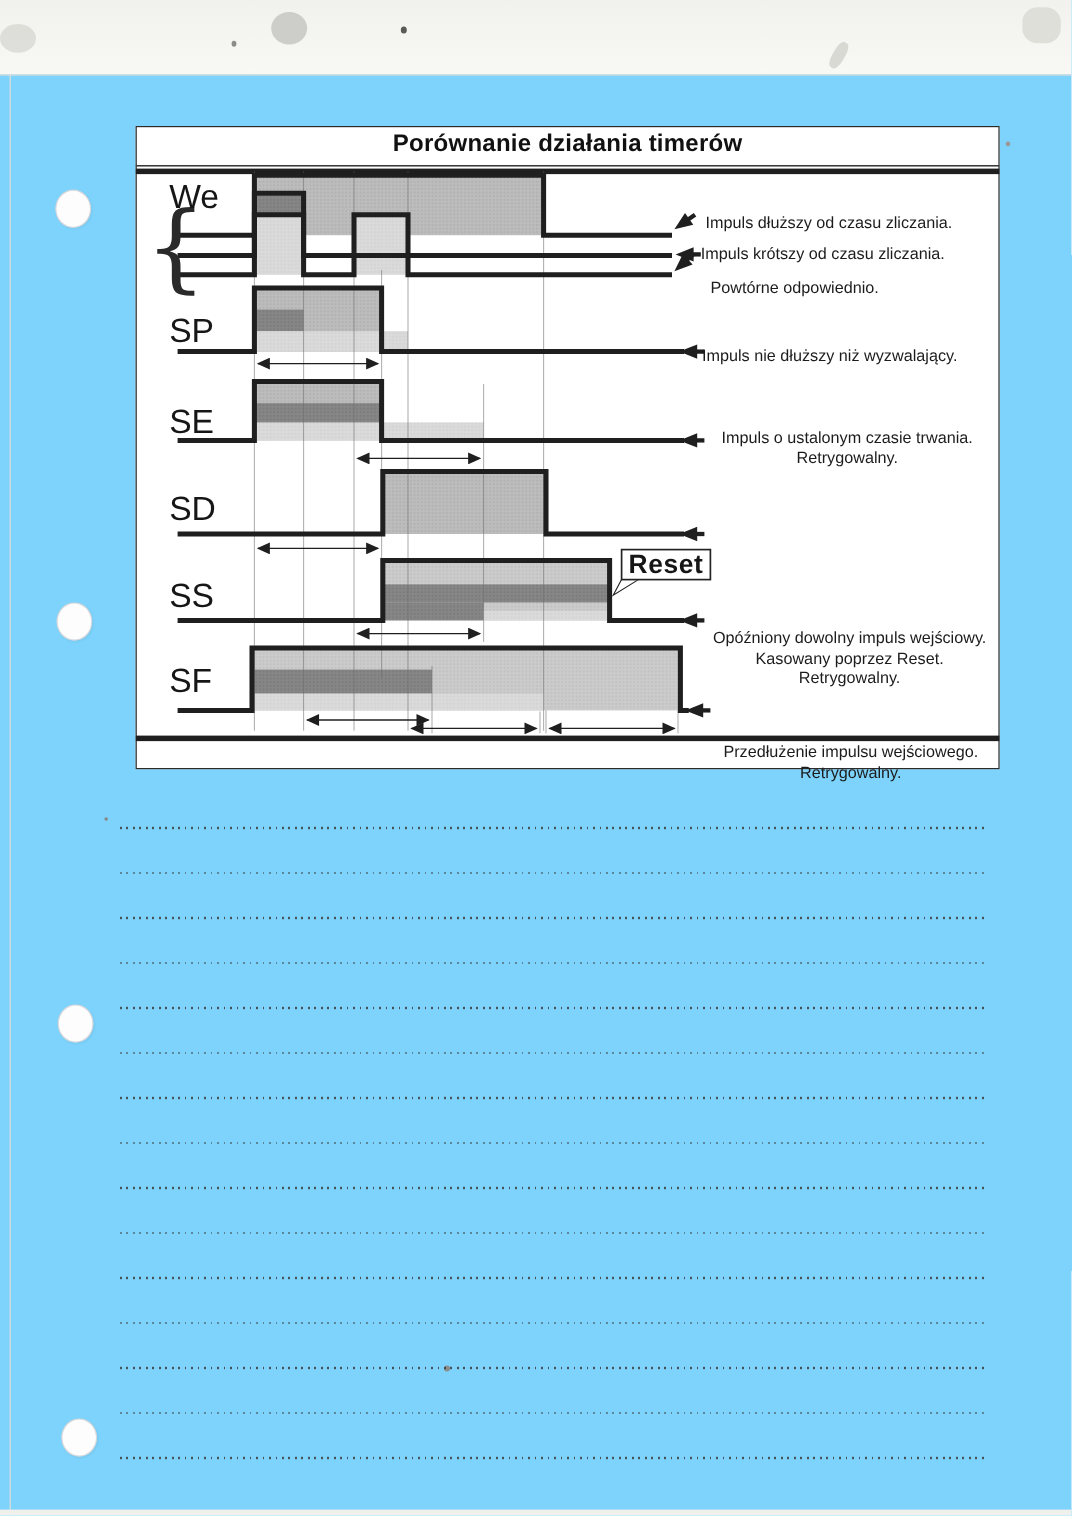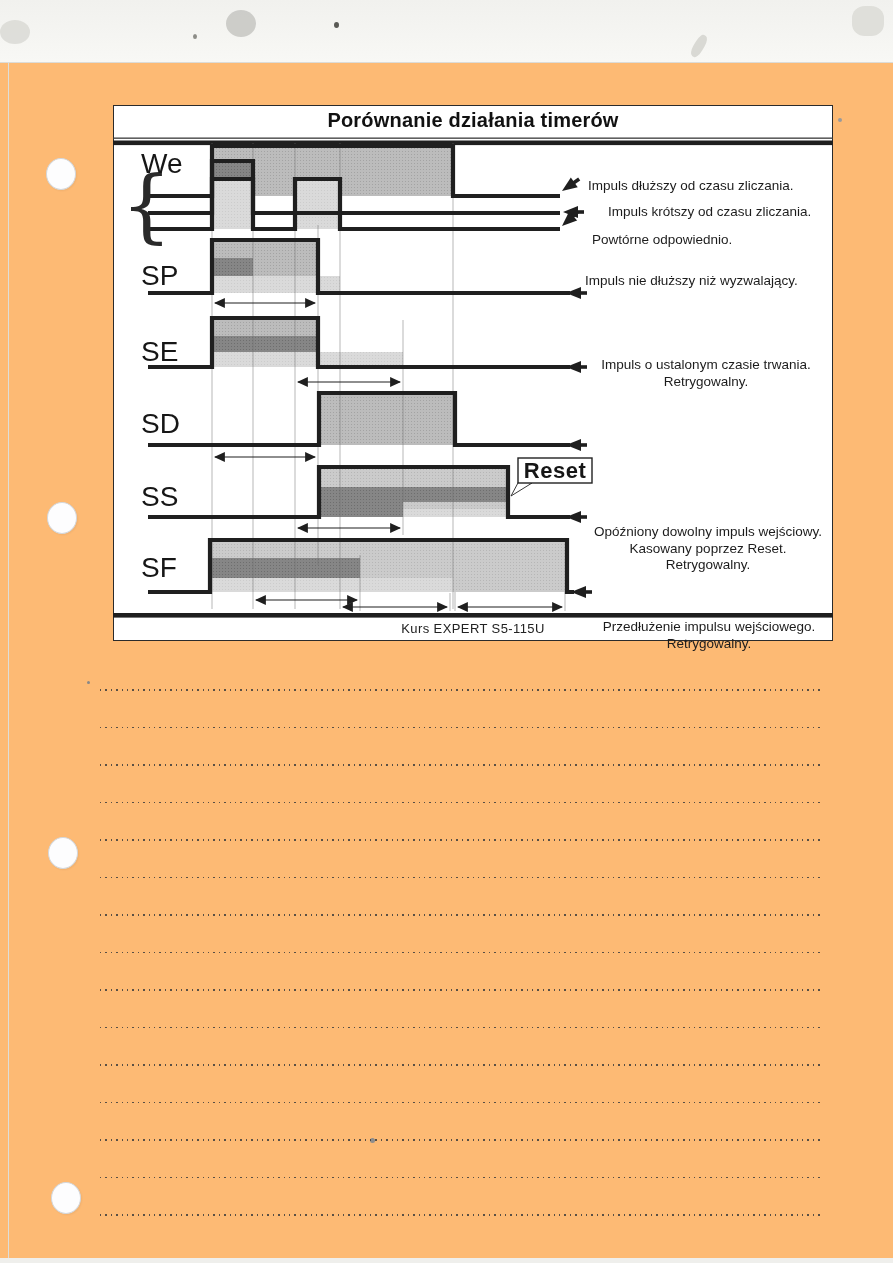--- a/index.html
+++ b/index.html
@@ -1,16 +1,16 @@
 <!DOCTYPE html>
 <html><head>
 <meta charset="utf-8">
 <style>
   html,body{margin:0;padding:0;background:#ffffff;}
-  .page{position:relative;width:893px;height:1263px;background:#fdba74;overflow:hidden;
+  .page{position:relative;width:893px;height:1263px;background:#7dd3fc;overflow:hidden;
         font-family:"Liberation Sans",sans-serif;color:#1a1a1a;}
   
   .scan-strip{position:absolute;left:0;top:0;width:893px;height:62px;
               background:linear-gradient(#f1f1ee,#f8f8f5);}
   .speck{position:absolute;border-radius:50%;}
   .edge-top{position:absolute;left:0;top:62px;width:893px;height:1px;background:#dcdcd8;}
   .edge-left{position:absolute;left:8px;top:62px;width:1px;height:1201px;background:#deded9;}
   .edge-bottom{position:absolute;left:0;top:1258px;width:893px;height:5px;background:#efefec;}
   .hole{position:absolute;width:28px;height:30px;border-radius:50%;
         border:1.5px solid #d4d7db;background:#fdfdfe;box-shadow:1px 1px 2px rgba(0,0,0,.05);}
@@ -50,21 +50,20 @@
   <div class="hole" style="left:47px;top:502px;"></div>
   <div class="hole" style="left:48px;top:837px;"></div>
   <div class="hole" style="left:51px;top:1182px;"></div>
 
   <div class="speck" style="left:87px;top:681px;width:3px;height:3px;background:#888;"></div>
   <div class="speck" style="left:370px;top:1138px;width:5px;height:5px;background:#8d8d8d;"></div>
   <div class="speck" style="left:838px;top:118px;width:4px;height:4px;background:#9a9a9a;"></div>
 
   <div class="diagram-box"></div>
   <div class="diagram-title">Porównanie działania timerów</div>
-  <div class="diagram-footer">Kurs EXPERT S5-115U</div>
 
   <svg class="wave-svg" width="720" height="536" viewBox="0 0 720 536">
     <defs>
       <pattern id="htMed" patternUnits="userSpaceOnUse" width="3" height="3">
         <rect width="3" height="3" fill="#bcbcbc"></rect>
           <rect x="1" y="1" width="1" height="1" fill="#a3a3a3"></rect>
       </pattern>
       <pattern id="htSoft" patternUnits="userSpaceOnUse" width="3" height="3">
         <rect width="3" height="3" fill="#cbcbcb"></rect>
           <rect x="1" y="1" width="1" height="1" fill="#b6b6b6"></rect>
@@ -193,23 +192,23 @@
       <text x="28" y="68">We</text>
       <text x="28" y="180">SP</text>
       <text x="28" y="256">SE</text>
       <text x="28" y="328">SD</text>
       <text x="28" y="401">SS</text>
       <text x="28" y="472">SF</text>
     </g>
   </svg>
 
   <div class="ann" style="left:588px;top:178px;width:250px;">Impuls dłuższy od czasu zliczania.</div>
-  <div class="ann" style="left:608px;top:204px;width:250px;">Impuls krótszy od czasu zliczania.</div>
+  <div class="ann" style="left:584px;top:204px;width:250px;">Impuls krótszy od czasu zliczania.</div>
   <div class="ann" style="left:592px;top:232px;width:250px;">Powtórne odpowiednio.</div>
-  <div class="ann" style="left:585px;top:273px;width:250px;">Impuls nie dłuższy niż wyzwalający.</div>
+  <div class="ann" style="left:585px;top:289px;width:250px;">Impuls nie dłuższy niż wyzwalający.</div>
   <div class="ann center" style="left:575px;top:357px;width:262px;">
     <div>Impuls o ustalonym czasie trwania.</div>
     <div>Retrygowalny.</div>
   </div>
   <div class="ann center" style="left:578px;top:489px;width:260px;margin-top:35px;">
     <div>Opóźniony dowolny impuls wejściowy.</div>
     <div>Kasowany poprzez Reset.</div>
     <div>Retrygowalny.</div>
   </div>
   <div class="ann center" style="left:580px;top:575px;width:258px;margin-top:44px;">

